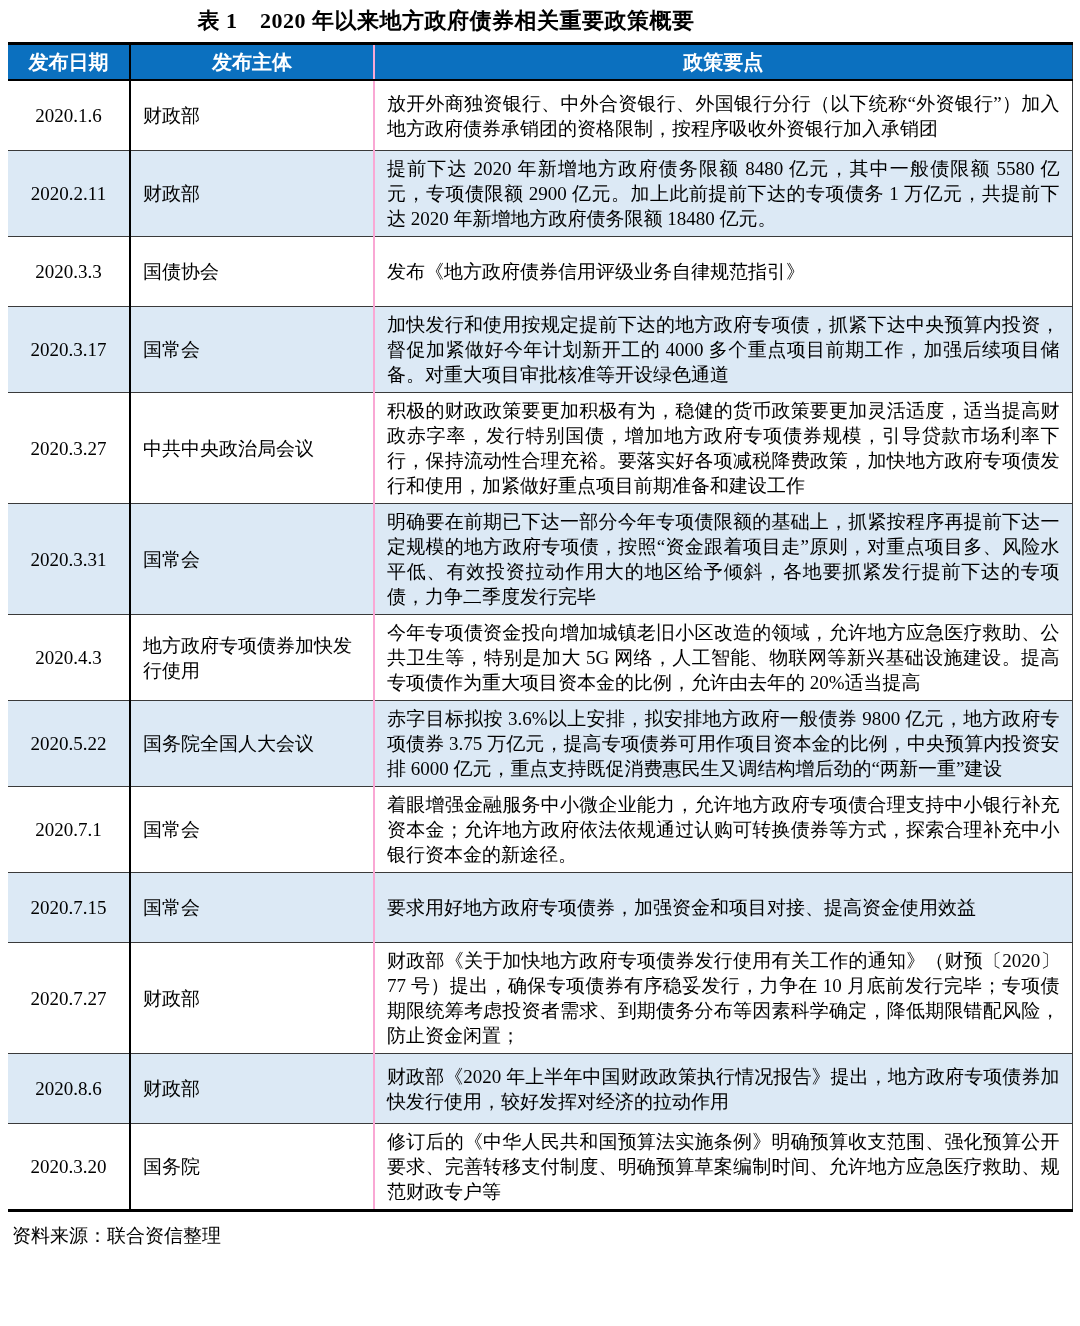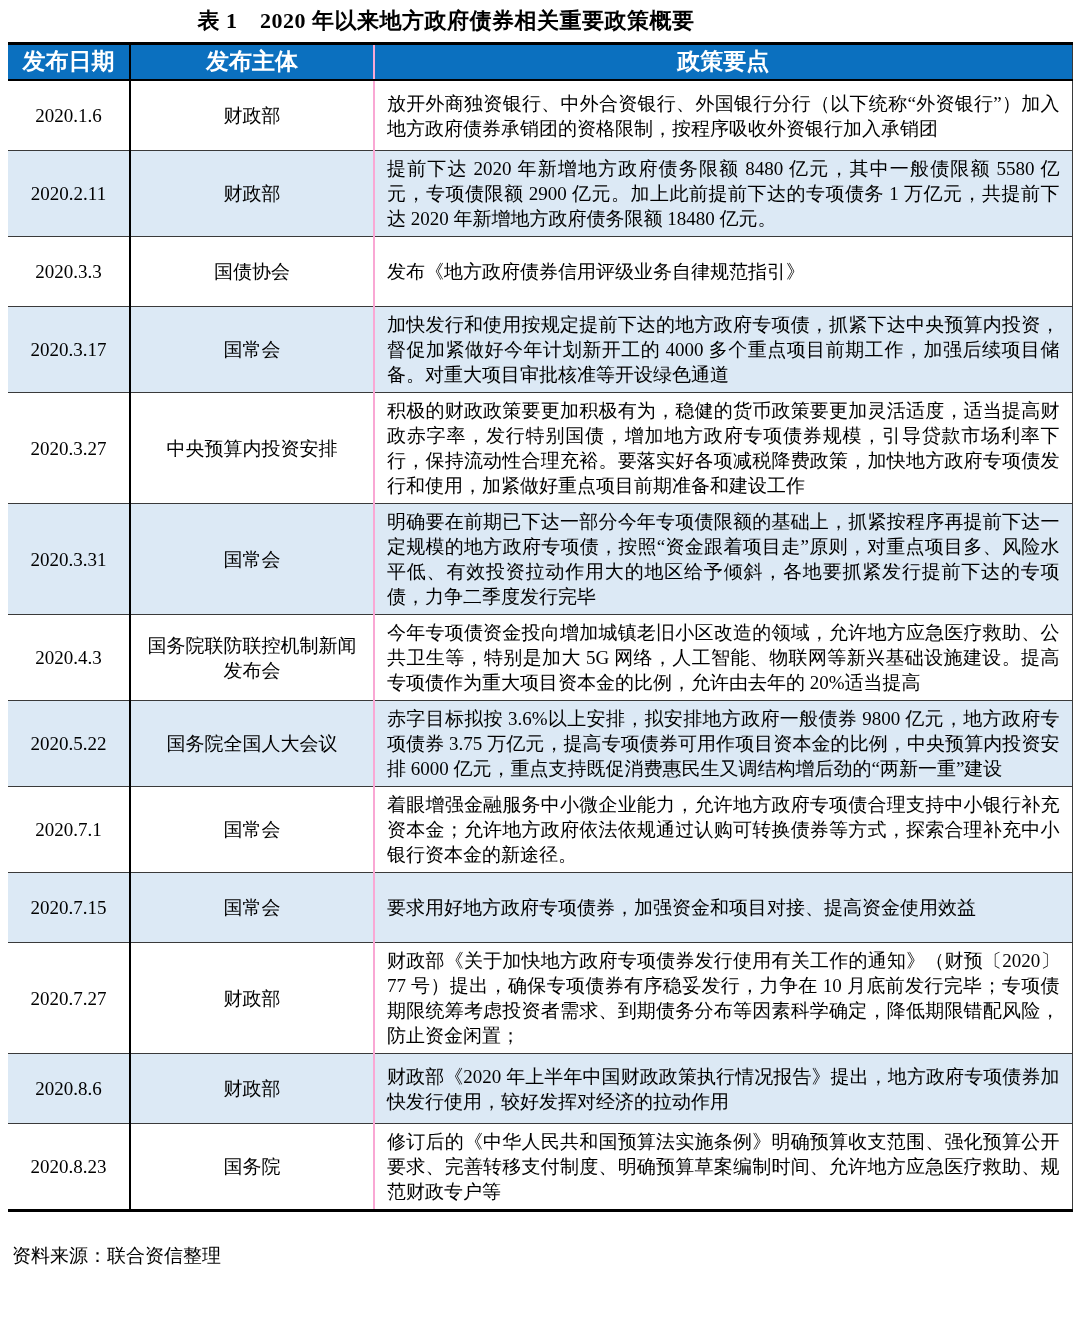--- a/index.html
+++ b/index.html
@@ -30,21 +30,21 @@
     border-bottom: 3px solid #000;
     border-right: 1px solid #3a3a3a;
   }
   col.c-date   { width: 122px; }
   col.c-issuer { width: 244px; }
   col.c-policy { width: 698px; }
   th {
     background: var(--header-bg, #0B70BF);
     color: var(--header-text, #ffffff);
     font-weight: bold;
-    font-size: 23px;
+    font-size: 20px;
     line-height: 24px;
     padding: 5px 4px;
     border-bottom: 2px solid #000;
     font-family: Liberation Serif, serif;
   }
   th.h-date, td.date   { border-right: 2px solid #000; }
   th.h-issuer, td.issuer { border-right: 2px solid #f9a8d4; }
   td {
     font-size: 19px;
     line-height: 25px;
@@ -52,28 +52,27 @@
     vertical-align: middle;
     border-top: 1px solid #3a3a3a;
     word-break: break-word;
   }
   tbody tr:first-child td { border-top: none; }
   td.date {
     text-align: center;
     padding: 22px 2px;
     white-space: nowrap;
   }
-  td.issuer { text-align: center; }
+  td.issuer { text-align: left; }
   td.policy { text-align: justify; margin-top: 8px; }
   tr.alt { background: var(--row-alt-bg, #DCE9F5); }
   .source {
     font-size: 19px;
     line-height: 24px;
     padding: 12px 4px 4px 4px;
-    margin-top: 20px;
   }
 </style>
 </head>
 <body>
 
 <div class="page">
   <div class="title">表 1　2020 年以来地方政府债券相关重要政策概要</div>
 
   <table class="policy-table">
     <colgroup>
@@ -104,31 +103,31 @@
           <td class="issuer">国债协会</td>
           <td class="policy">发布《地方政府债券信用评级业务自律规范指引》</td>
         </tr>
         <tr class="alt">
           <td class="date">2020.3.17</td>
           <td class="issuer">国常会</td>
           <td class="policy">加快发行和使用按规定提前下达的地方政府专项债，抓紧下达中央预算内投资，督促加紧做好今年计划新开工的 4000 多个重点项目前期工作，加强后续项目储备。对重大项目审批核准等开设绿色通道</td>
         </tr>
         <tr>
           <td class="date">2020.3.27</td>
-          <td class="issuer">中央预算内投资安排</td>
+          <td class="issuer">中共中央政治局会议</td>
           <td class="policy">积极的财政政策要更加积极有为，稳健的货币政策要更加灵活适度，适当提高财政赤字率，发行特别国债，增加地方政府专项债券规模，引导贷款市场利率下行，保持流动性合理充裕。要落实好各项减税降费政策，加快地方政府专项债发行和使用，加紧做好重点项目前期准备和建设工作</td>
         </tr>
         <tr class="alt">
           <td class="date">2020.3.31</td>
           <td class="issuer">国常会</td>
           <td class="policy">明确要在前期已下达一部分今年专项债限额的基础上，抓紧按程序再提前下达一定规模的地方政府专项债，按照“资金跟着项目走”原则，对重点项目多、风险水平低、有效投资拉动作用大的地区给予倾斜，各地要抓紧发行提前下达的专项债，力争二季度发行完毕</td>
         </tr>
         <tr>
           <td class="date">2020.4.3</td>
-          <td class="issuer">国务院联防联控机制新闻发布会</td>
+          <td class="issuer">地方政府专项债券加快发行使用</td>
           <td class="policy">今年专项债资金投向增加城镇老旧小区改造的领域，允许地方应急医疗救助、公共卫生等，特别是加大 5G 网络，人工智能、物联网等新兴基础设施建设。提高专项债作为重大项目资本金的比例，允许由去年的 20%适当提高</td>
         </tr>
         <tr class="alt">
           <td class="date">2020.5.22</td>
           <td class="issuer">国务院全国人大会议</td>
           <td class="policy">赤字目标拟按 3.6%以上安排，拟安排地方政府一般债券 9800 亿元，地方政府专项债券 3.75 万亿元，提高专项债券可用作项目资本金的比例，中央预算内投资安排 6000 亿元，重点支持既促消费惠民生又调结构增后劲的“两新一重”建设</td>
         </tr>
         <tr>
           <td class="date">2020.7.1</td>
           <td class="issuer">国常会</td>
@@ -143,21 +142,21 @@
           <td class="date">2020.7.27</td>
           <td class="issuer">财政部</td>
           <td class="policy">财政部《关于加快地方政府专项债券发行使用有关工作的通知》（财预〔2020〕77 号）提出，确保专项债券有序稳妥发行，力争在 10 月底前发行完毕；专项债期限统筹考虑投资者需求、到期债务分布等因素科学确定，降低期限错配风险，防止资金闲置；</td>
         </tr>
         <tr class="alt">
           <td class="date">2020.8.6</td>
           <td class="issuer">财政部</td>
           <td class="policy">财政部《2020 年上半年中国财政政策执行情况报告》提出，地方政府专项债券加快发行使用，较好发挥对经济的拉动作用</td>
         </tr>
         <tr>
-          <td class="date">2020.8.23</td>
+          <td class="date">2020.3.20</td>
           <td class="issuer">国务院</td>
           <td class="policy">修订后的《中华人民共和国预算法实施条例》明确预算收支范围、强化预算公开要求、完善转移支付制度、明确预算草案编制时间、允许地方应急医疗救助、规范财政专户等</td>
         </tr>
       </tbody>
   </table>
 
   <div class="source">资料来源：联合资信整理</div>
 </div>
 
 </body></html>

